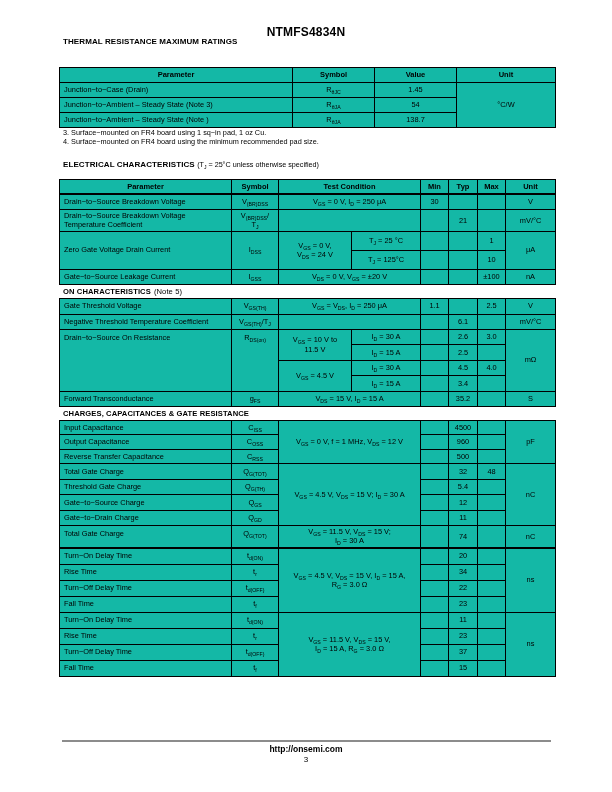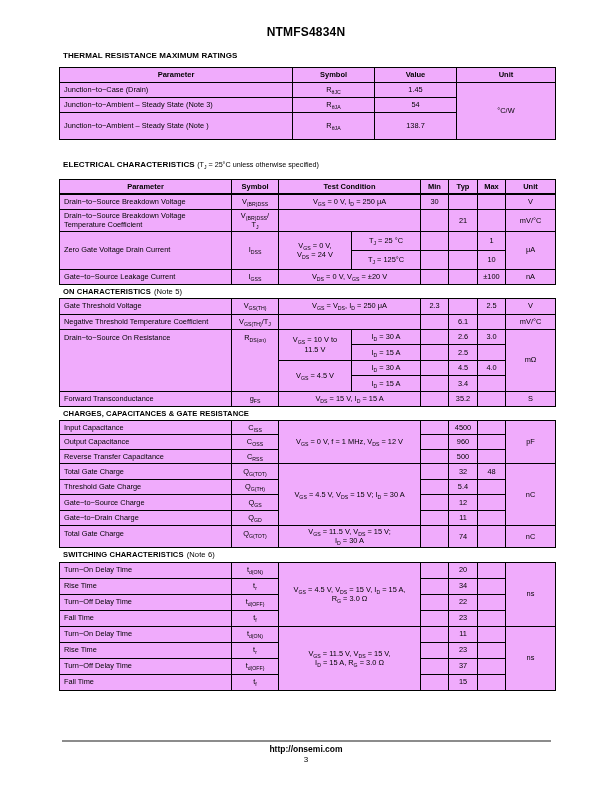--- a/index.html
+++ b/index.html
@@ -3,21 +3,21 @@
 <meta charset="utf-8">
 <style>
   html,body{margin:0;padding:0;}
   body{width:612px;height:792px;background:#fff;color:#000;
        font-family:"Liberation Sans",sans-serif;position:relative;}
   .sheet{position:absolute;inset:0;}
   .doc-title{position:absolute;top:25px;left:0;width:612px;text-align:center;
              font-size:12px;font-weight:bold;letter-spacing:.2px;}
   .sec-heading{font-size:8px;font-weight:bold;letter-spacing:.1px;}
   .sec-heading .hc{font-weight:normal;font-size:7.2px;letter-spacing:0;}
-  table{border-collapse:collapse;table-layout:fixed;width:496px;background:#f0abfc;}
+  table{border-collapse:collapse;table-layout:fixed;width:496px;background:#14b8a6;}
   td,th{border:1px solid #000;font-size:7.4px;line-height:1.25;text-align:center;
         vertical-align:middle;padding:1px 2px;overflow:hidden;}
   th{font-size:7.5px;font-weight:bold;}
   .p{text-align:left;padding-left:4px;}
   sub{font-size:.7em;vertical-align:-.3em;line-height:0;}
   .band{height:13px;display:flex;align-items:center;font-size:7.6px;font-weight:bold;
         padding-left:4px;letter-spacing:.1px;}
   .band .note{font-weight:normal;margin-left:3px;}
   .notes{font-size:7.3px;line-height:8.8px;}
   .footer-rule{position:absolute;top:740px;left:62px;width:489px;height:2px;background:#8c8c8c;}
@@ -25,21 +25,21 @@
               font-size:8.5px;font-weight:bold;}
   .footer-page{position:absolute;top:755px;left:0;width:612px;text-align:center;font-size:8px;}
 </style>
 </head>
 <body>
 
 <div class="sheet">
 
   <div class="doc-title">NTMFS4834N</div>
 
-  <div class="sec-heading" style="position:absolute;top:51px;left:63px">THERMAL RESISTANCE MAXIMUM RATINGS</div>
+  <div class="sec-heading" style="position:absolute;top:37px;left:63px">THERMAL RESISTANCE MAXIMUM RATINGS</div>
 
   <table style="position:absolute;top:67px;left:59px">
     <colgroup>
         <col style="width:233px">
         <col style="width:82px">
         <col style="width:82px">
         <col style="width:99px">
       </colgroup>
     <tbody>
         <tr style="height:15px">
@@ -52,28 +52,32 @@
       <td class="p">Junction−to−Case (Drain)</td>
       <td>R<sub>θJC</sub></td>
       <td>1.45</td>
       <td rowspan="3">°C/W</td>
     </tr>
     <tr style="height:15px">
       <td class="p">Junction−to−Ambient – Steady State (Note 3)</td>
       <td>R<sub>θJA</sub></td>
       <td>54</td>
     </tr>
-    <tr style="height:27px">
+    <tr style="height:15px">
       <td class="p">Junction−to−Ambient – Steady State (Note )</td>
       <td>R<sub>θJA</sub></td>
       <td>138.7</td>
     </tr>
   </tbody>
     </table>
 
+  <div class="notes" style="position:absolute;top:129px;left:63px">
+    <div>3. Surface−mounted on FR4 board using 1 sq−in pad, 1 oz Cu.</div>
+    <div>4. Surface−mounted on FR4 board using the minimum recommended pad size.</div>
+  </div>
 
   <div class="sec-heading" style="position:absolute;top:160px;left:63px">
     <span>ELECTRICAL CHARACTERISTICS</span>
     <span class="hc">(T<sub>J</sub> = 25°C unless otherwise specified)</span>
   </div>
 
   <div style="position:absolute;top:179px;left:59px;width:496px">
 
     <table>
       <colgroup>
@@ -172,21 +176,21 @@
           <col style="width:28px">
           <col style="width:29px">
           <col style="width:28px">
           <col style="width:50px">
         </colgroup>
       <tbody>
           <tr style="height:16px">
         <td class="p">Gate Threshold Voltage</td>
         <td>V<sub>GS(TH)</sub></td>
         <td colspan="2">V<sub>GS</sub> = V<sub>DS</sub>, I<sub>D</sub> = 250 μA</td>
-        <td>2.3</td>
+        <td>1.1</td>
         <td></td>
         <td>2.5</td>
         <td>V</td>
       </tr>
       <tr style="height:15px">
         <td class="p">Negative Threshold Temperature Coefficient</td>
         <td>V<sub>GS(TH)</sub>/T<sub>J</sub></td>
         <td colspan="2"></td>
         <td></td>
         <td>6.1</td>
@@ -308,24 +312,20 @@
         <td style="vertical-align:top;padding-top:3px">Q<sub>G(TOT)</sub></td>
         <td colspan="2">V<sub>GS</sub> = 11.5 V, V<sub>DS</sub> = 15 V;<br>I<sub>D</sub> = 30 A</td>
         <td></td>
         <td style="vertical-align:top;padding-top:6px">74</td>
         <td></td>
         <td>nC</td>
       </tr>
     </tbody>
       </table>
 
-    <div class="band" style="height:14px">
-      <span>SWITCHING CHARACTERISTICS</span>
-      <span class="note">(Note 6)</span>
-    </div>
 
     <table>
       <colgroup>
           <col style="width:172px">
           <col style="width:47px">
           <col style="width:73px">
           <col style="width:69px">
           <col style="width:28px">
           <col style="width:29px">
           <col style="width:28px">

